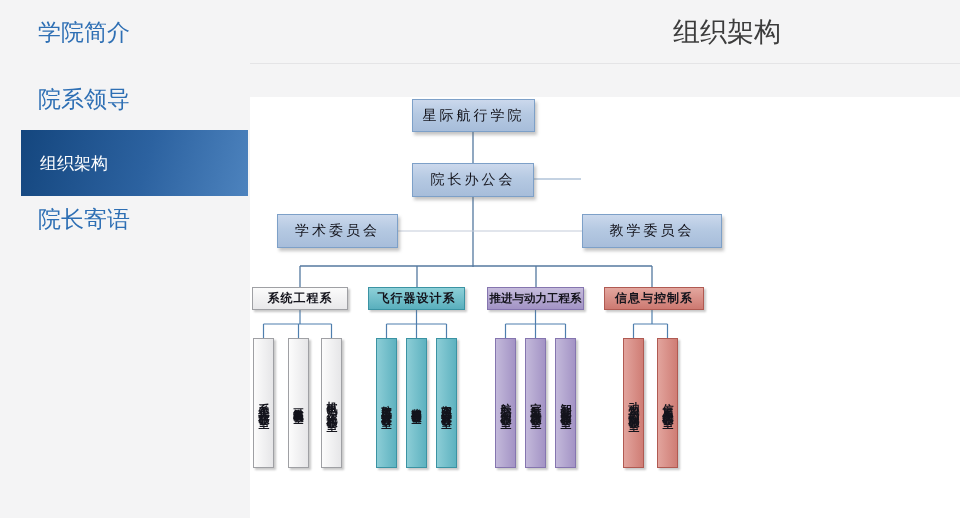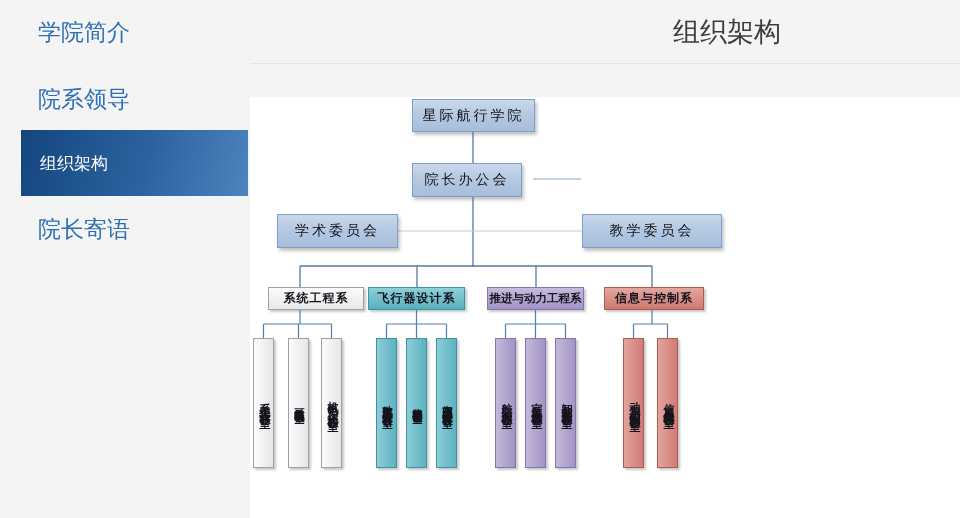--- a/index.html
+++ b/index.html
@@ -9,64 +9,64 @@
     font-family:"Liberation Sans",sans-serif;
   }
   
   .sidebar{position:absolute;left:0;top:0;width:250px;height:518px;}
   .nav-item{
     position:absolute;left:38px;font-size:23px;color:#2e6fb4;
     cursor:pointer;white-space:nowrap;
   }
   .nav-1{top:17px}
   .nav-2{top:84px}
-  .nav-4{top:214px}
+  .nav-4{top:204px}
   .nav-selected{
     position:absolute;left:21px;top:130px;width:227px;height:66px;
     background:linear-gradient(105deg,#14467e 0%,#2c62a0 55%,#4d83be 100%);
     color:#ffffff;display:flex;align-items:center;
     padding-left:19px;box-sizing:border-box;font-size:17px;cursor:pointer;
   }
   
   .page-title{position:absolute;left:673px;top:14px;font-size:27px;color:#3c3c3c;}
   .divider{position:absolute;left:250px;top:63px;width:710px;height:1px;background:#e4e4e6;}
   
   .panel{position:absolute;left:250px;top:97px;width:710px;height:421px;background:#ffffff;}
   .wires{position:absolute;left:0;top:0;width:710px;height:421px;}
   .lm{stroke:#54799f;stroke-width:1.3px;}
   .lt{stroke:#8aa5c5;stroke-width:1.2px;}
   .lc{stroke:#c3ccd9;stroke-width:1.2px;}
   .ls{stroke:#4f7fae;stroke-width:1.2px;}
   
   .box{
     position:absolute;box-sizing:border-box;
     display:flex;align-items:center;justify-content:center;
-    font-family:Liberation Mono, monospace;color:#14141c;text-align:center;
+    font-family:Liberation Sans, sans-serif;color:#14141c;text-align:center;
   }
   .blue{
     background:linear-gradient(180deg,#cbd8ec 0%,#b5c9e2 45%,#a7bdda 100%);
     border:1px solid #7da0c8;
     box-shadow:2px 3px 3px rgba(110,110,110,.40);
     font-size:14px;letter-spacing:3px;
   }
   .n-root {left:162px;top:2px;  width:123px;height:33px;}
-  .n-dean {left:162px;top:66px; width:110px;height:34px;}
+  .n-dean {left:162px;top:66px; width:122px;height:34px;}
   .n-admin{left:330px;top:64px; width:123px;height:34px;}
   .n-acad {left:27px; top:117px;width:121px;height:34px;}
   .n-teach{left:332px;top:117px;width:140px;height:34px;}
 
   .dept{
     top:190px;height:23px;font-size:12px;font-weight:bold;letter-spacing:1px;
     box-shadow:2px 2px 2px rgba(110,110,110,.38);
   }
   .d-gray  {background:linear-gradient(180deg,#fbfbfb,#e8e8ea);border:1px solid #9fa0a4;}
   .d-teal  {background:linear-gradient(180deg,#8ed0d8,#59afbd);border:1px solid #3b93a3;text-align:right;}
   .d-purple{background:linear-gradient(180deg,#c6bcdc,#a293c5);border:1px solid #8575af;}
   .d-red   {background:linear-gradient(180deg,#e3a79f,#cd7971);border:1px solid #b05a52;}
-  .dp1{left:18px;  width:96px;}
+  .dp1{left:2px;  width:96px;}
   .dp2{left:118px;width:97px;}
   .dp3{left:237px;width:97px;font-size:11.5px;letter-spacing:0;}
   .dp4{left:354px;width:100px;}
 
   .office{
     top:241px;width:21px;height:130px;
     writing-mode:vertical-rl;text-orientation:upright;
     font-size:11px;font-weight:bold;letter-spacing:2.5px;line-height:19px;
     box-shadow:2px 2px 2px rgba(110,110,110,.38);
   }

